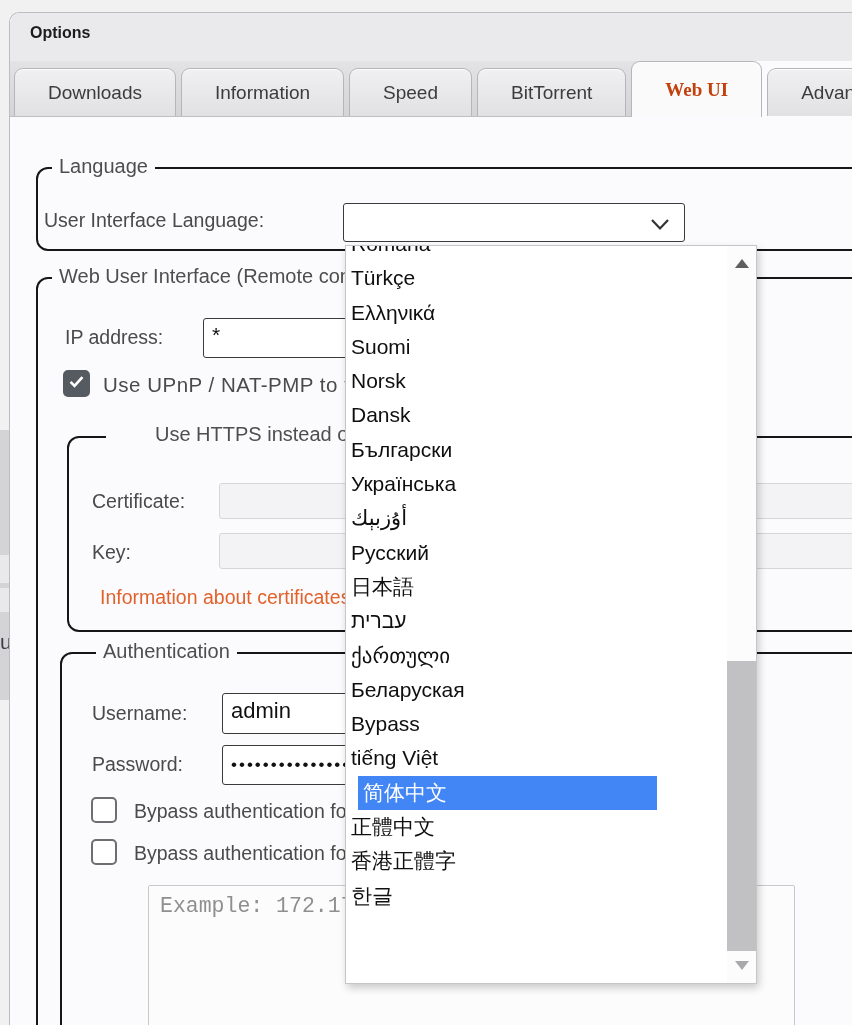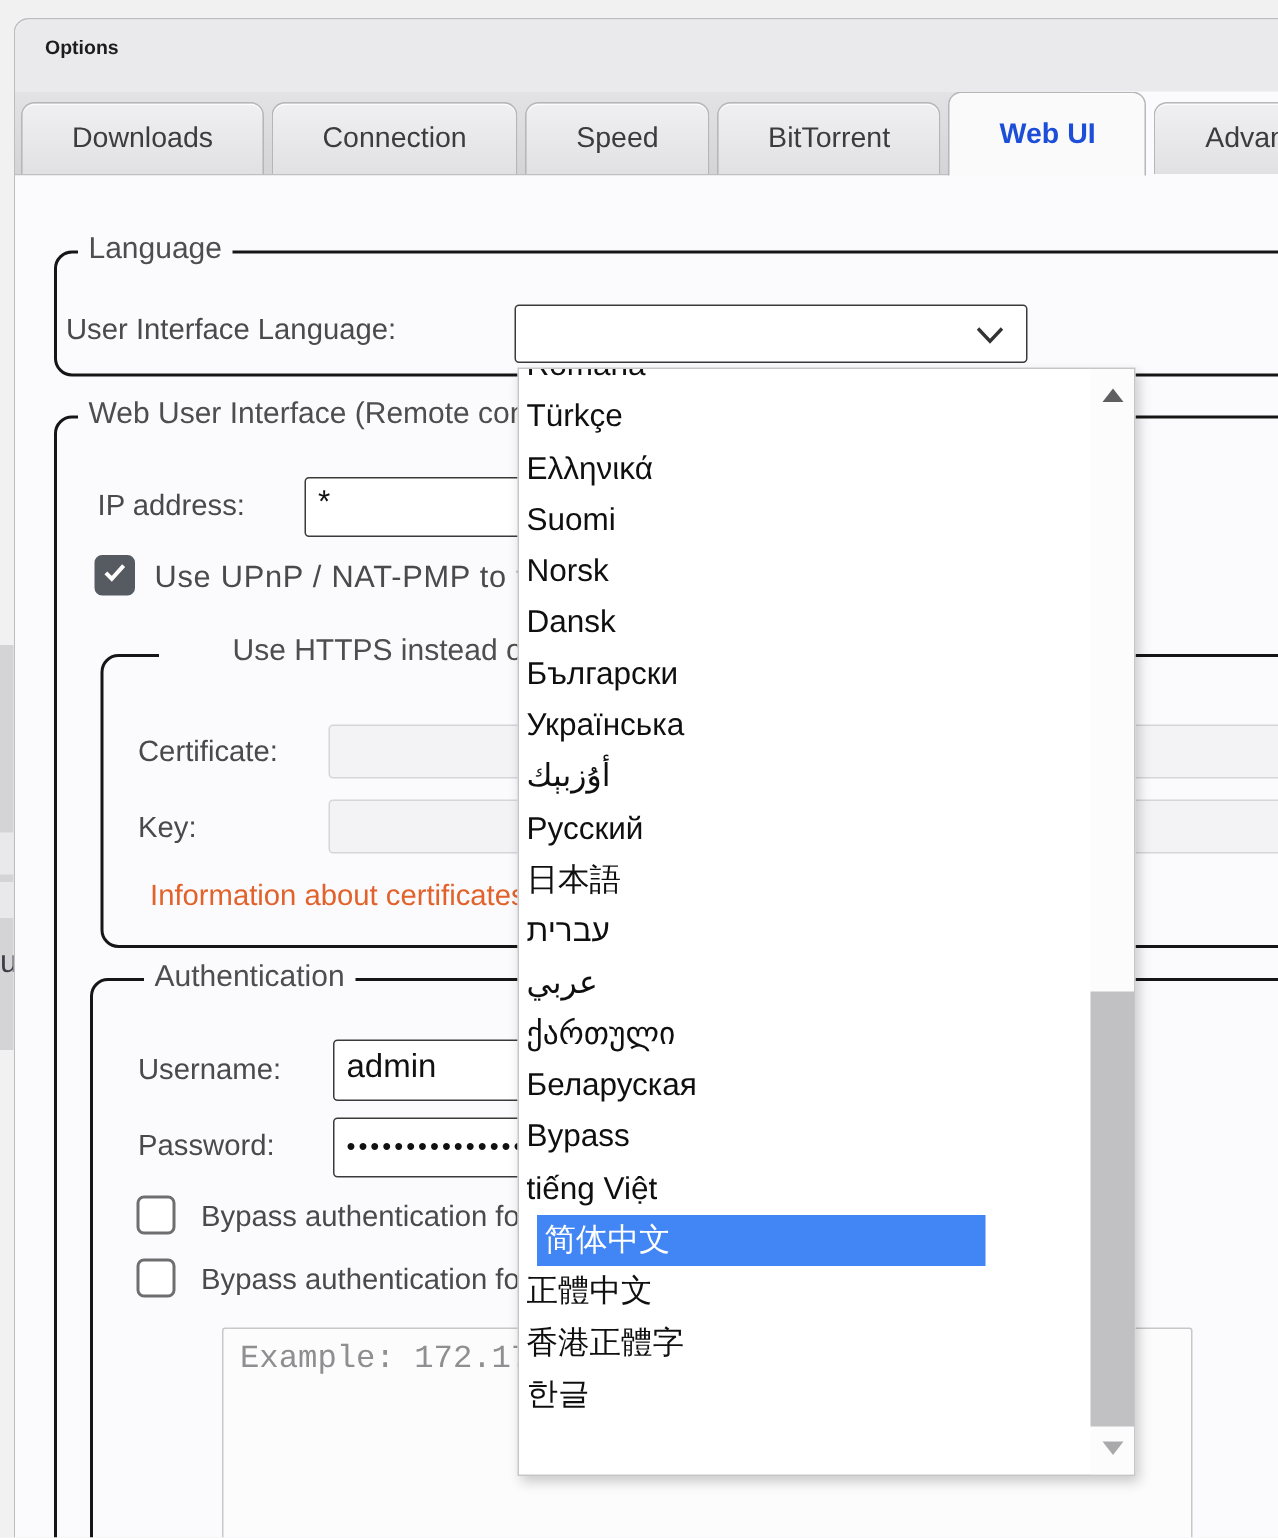--- a/index.html
+++ b/index.html
@@ -7,27 +7,27 @@
     font-family:"Liberation Sans", sans-serif;}
   .abs{position:absolute;}
   
   .sliver{left:0;top:430px;width:9px;height:270px;background:#d4d4d6;z-index:0;}
   .sliver-band{left:0;width:9px;background:#e9e9eb;z-index:0;}
   .sliver-text{left:0;top:630px;width:9px;height:30px;overflow:hidden;font-size:21px;color:#3e3e48;z-index:0;}
   
   .dialog-frame{left:9px;top:12px;width:843px;height:1013px;border:1px solid #bdbdbf;border-right:none;
     border-radius:10px 0 0 0;background:#fbfbfd;z-index:1;}
   .titlebar{left:10px;top:13px;width:842px;height:48px;background:#eaeaec;border-radius:10px 0 0 0;z-index:1;}
-  .title-text{left:30px;top:24px;font-size:13px;font-weight:bold;color:#1c1c1c;z-index:2;}
+  .title-text{left:30px;top:24px;font-size:16px;font-weight:bold;color:#1c1c1c;z-index:2;}
   .tabstrip{left:10px;top:61px;width:710px;height:56px;background:linear-gradient(#e3e3e5,#d4d4d6);
     border-bottom:1px solid #bfbfc1;z-index:1;display:flex;align-items:flex-end;padding-left:4px;box-sizing:border-box;}
   .tab{height:48px;margin-right:5px;padding:0 33px;display:flex;align-items:center;justify-content:center;
     background:linear-gradient(#f0f0f2,#e1e1e3);border:1px solid #b6b6b8;border-bottom:none;
     border-radius:9px 9px 0 0;font-size:19px;color:#3c3c3c;box-shadow:inset 0 1px 0 #fcfcfd;white-space:nowrap;box-sizing:border-box;}
-  .tab.active{height:57px;margin-bottom:-2px;background:#fafafb;font-weight:bold;color:#1d4ed8;z-index:2;position:relative;}
+  .tab.active{height:57px;margin-bottom:-2px;background:#fafafb;font-weight:bold;color:#c2410c;z-index:2;position:relative;font-family:Liberation Serif, serif;}
   .content{left:10px;top:117px;width:842px;height:908px;background:#fbfbfd;z-index:1;}
   
   .fs{border:2px solid #161616;border-radius:12px;z-index:2;}
   .legend{z-index:4;background:#fbfbfd;padding:0 7px;font-weight:normal;font-size:20px;color:#4e4e4e;white-space:nowrap;}
   .lbl{font-size:19.5px;color:#4a4a4a;white-space:nowrap;z-index:3;}
   .input{background:#fff;border:1.5px solid #3a3a3a;border-radius:3px;box-sizing:border-box;z-index:3;
     font-size:21px;color:#111;padding:4px 8px 0 8px;overflow:hidden;white-space:nowrap;}
   .input.disabled{background:#f3f3f5;border:1px solid #d6d6d8;}
   .cb{box-sizing:border-box;border-radius:5px;z-index:3;}
   .cb.unchecked{background:#fff;border:2px solid #6e6e70;}
@@ -64,21 +64,21 @@
   <div class="abs sliver"></div>
   <div class="abs sliver-band" style="top:555px;height:28px;"></div>
   <div class="abs sliver-band" style="top:588px;height:24px;"></div>
   <div class="abs sliver-text">u</div>
 
   <div class="abs dialog-frame"></div>
   <div class="abs titlebar"></div>
   <div class="abs title-text">Options</div>
   <div class="abs tabstrip" id="tabs">
       <div class="tab">Downloads</div>
-      <div class="tab">Connection</div>
+      <div class="tab">Information</div>
       <div class="tab">Speed</div>
       <div class="tab">BitTorrent</div>
       <div class="tab active">Web UI</div>
       <div class="tab">Advanced</div>
     </div>
   <div class="abs content"></div>
 
   <div class="abs fs" style="left:36px;top:167px;width:830px;height:80px;"></div>
   <div class="abs legend" style="left:52px;top:155px;">Language</div>
   <div class="abs lbl" style="left:44px;top:209px;">User Interface Language:</div>
@@ -138,21 +138,20 @@
         <div class="dd-item">Ελληνικά</div>
         <div class="dd-item">Suomi</div>
         <div class="dd-item">Norsk</div>
         <div class="dd-item">Dansk</div>
         <div class="dd-item">Български</div>
         <div class="dd-item">Українська</div>
         <div class="dd-item">أۇزبېك</div>
         <div class="dd-item">Русский</div>
         <div class="dd-item">日本語</div>
         <div class="dd-item">עברית</div>
-        <div class="dd-item">عربي</div>
         <div class="dd-item">ქართული</div>
         <div class="dd-item">Беларуская</div>
         <div class="dd-item">Bypass</div>
         <div class="dd-item">tiếng Việt</div>
         <div class="dd-item selected">简体中文</div>
         <div class="dd-item">正體中文</div>
         <div class="dd-item">香港正體字</div>
         <div class="dd-item">한글</div>
       </div>
     <div class="dd-scrollbar">

